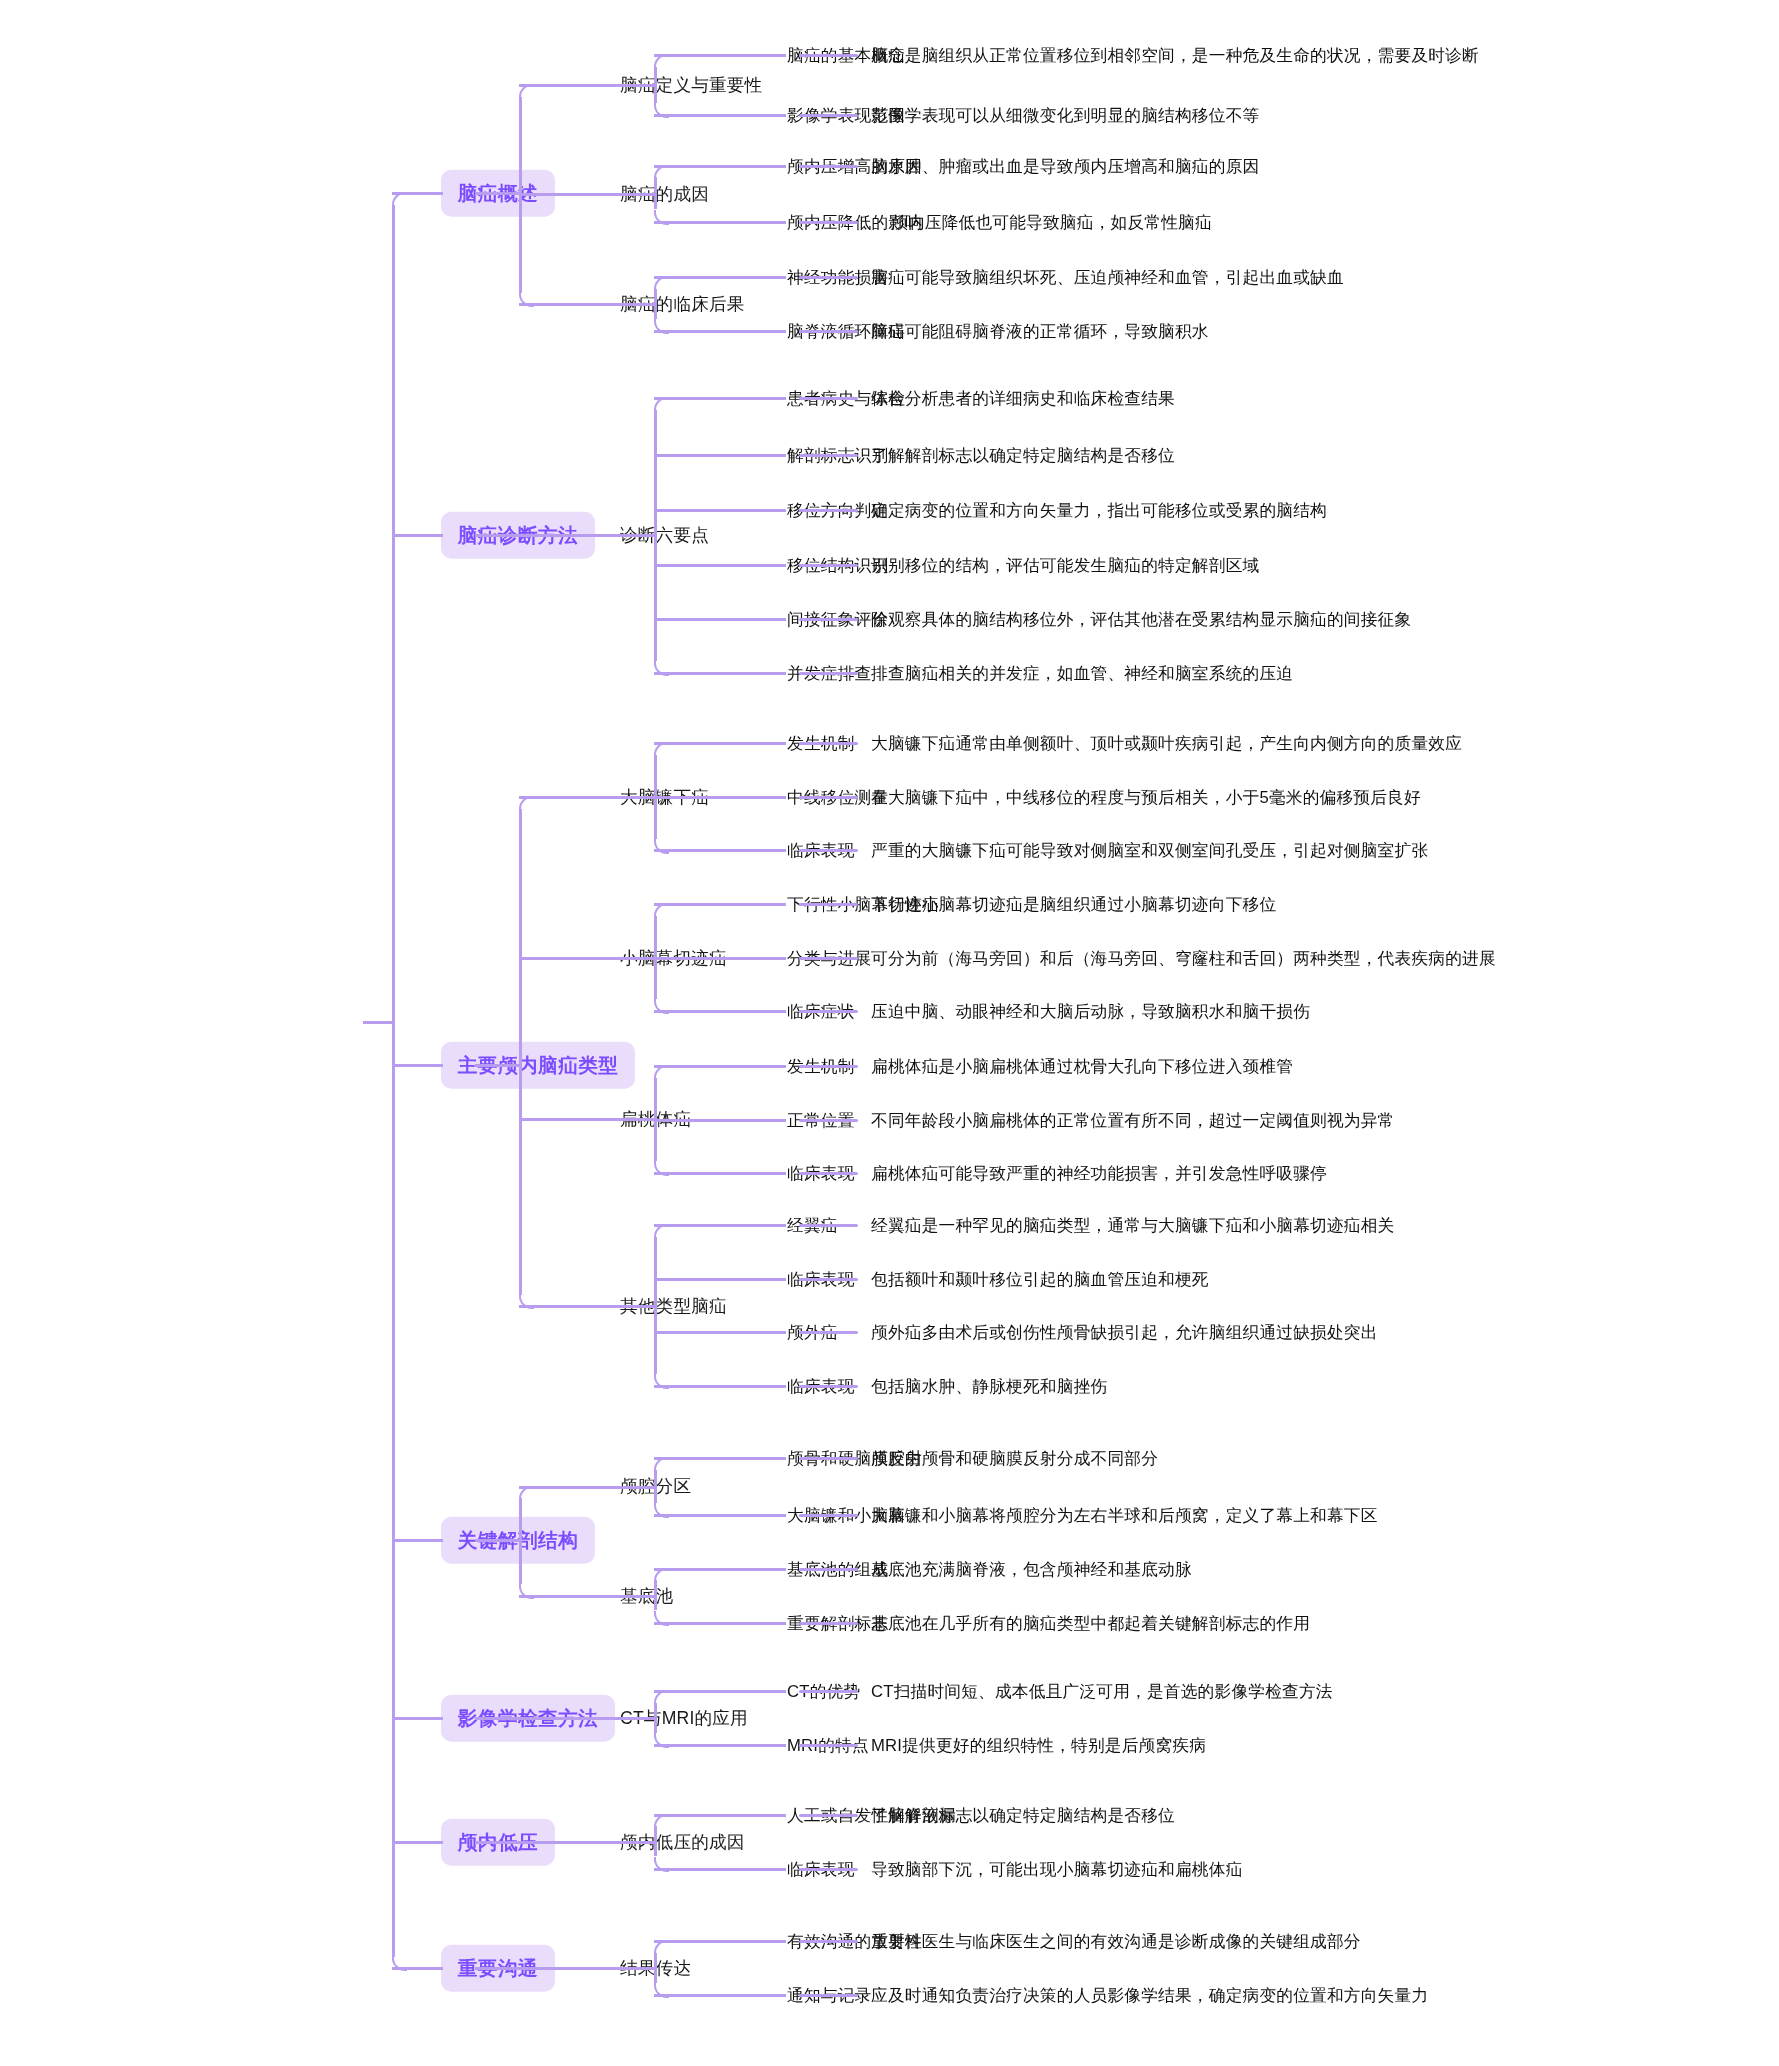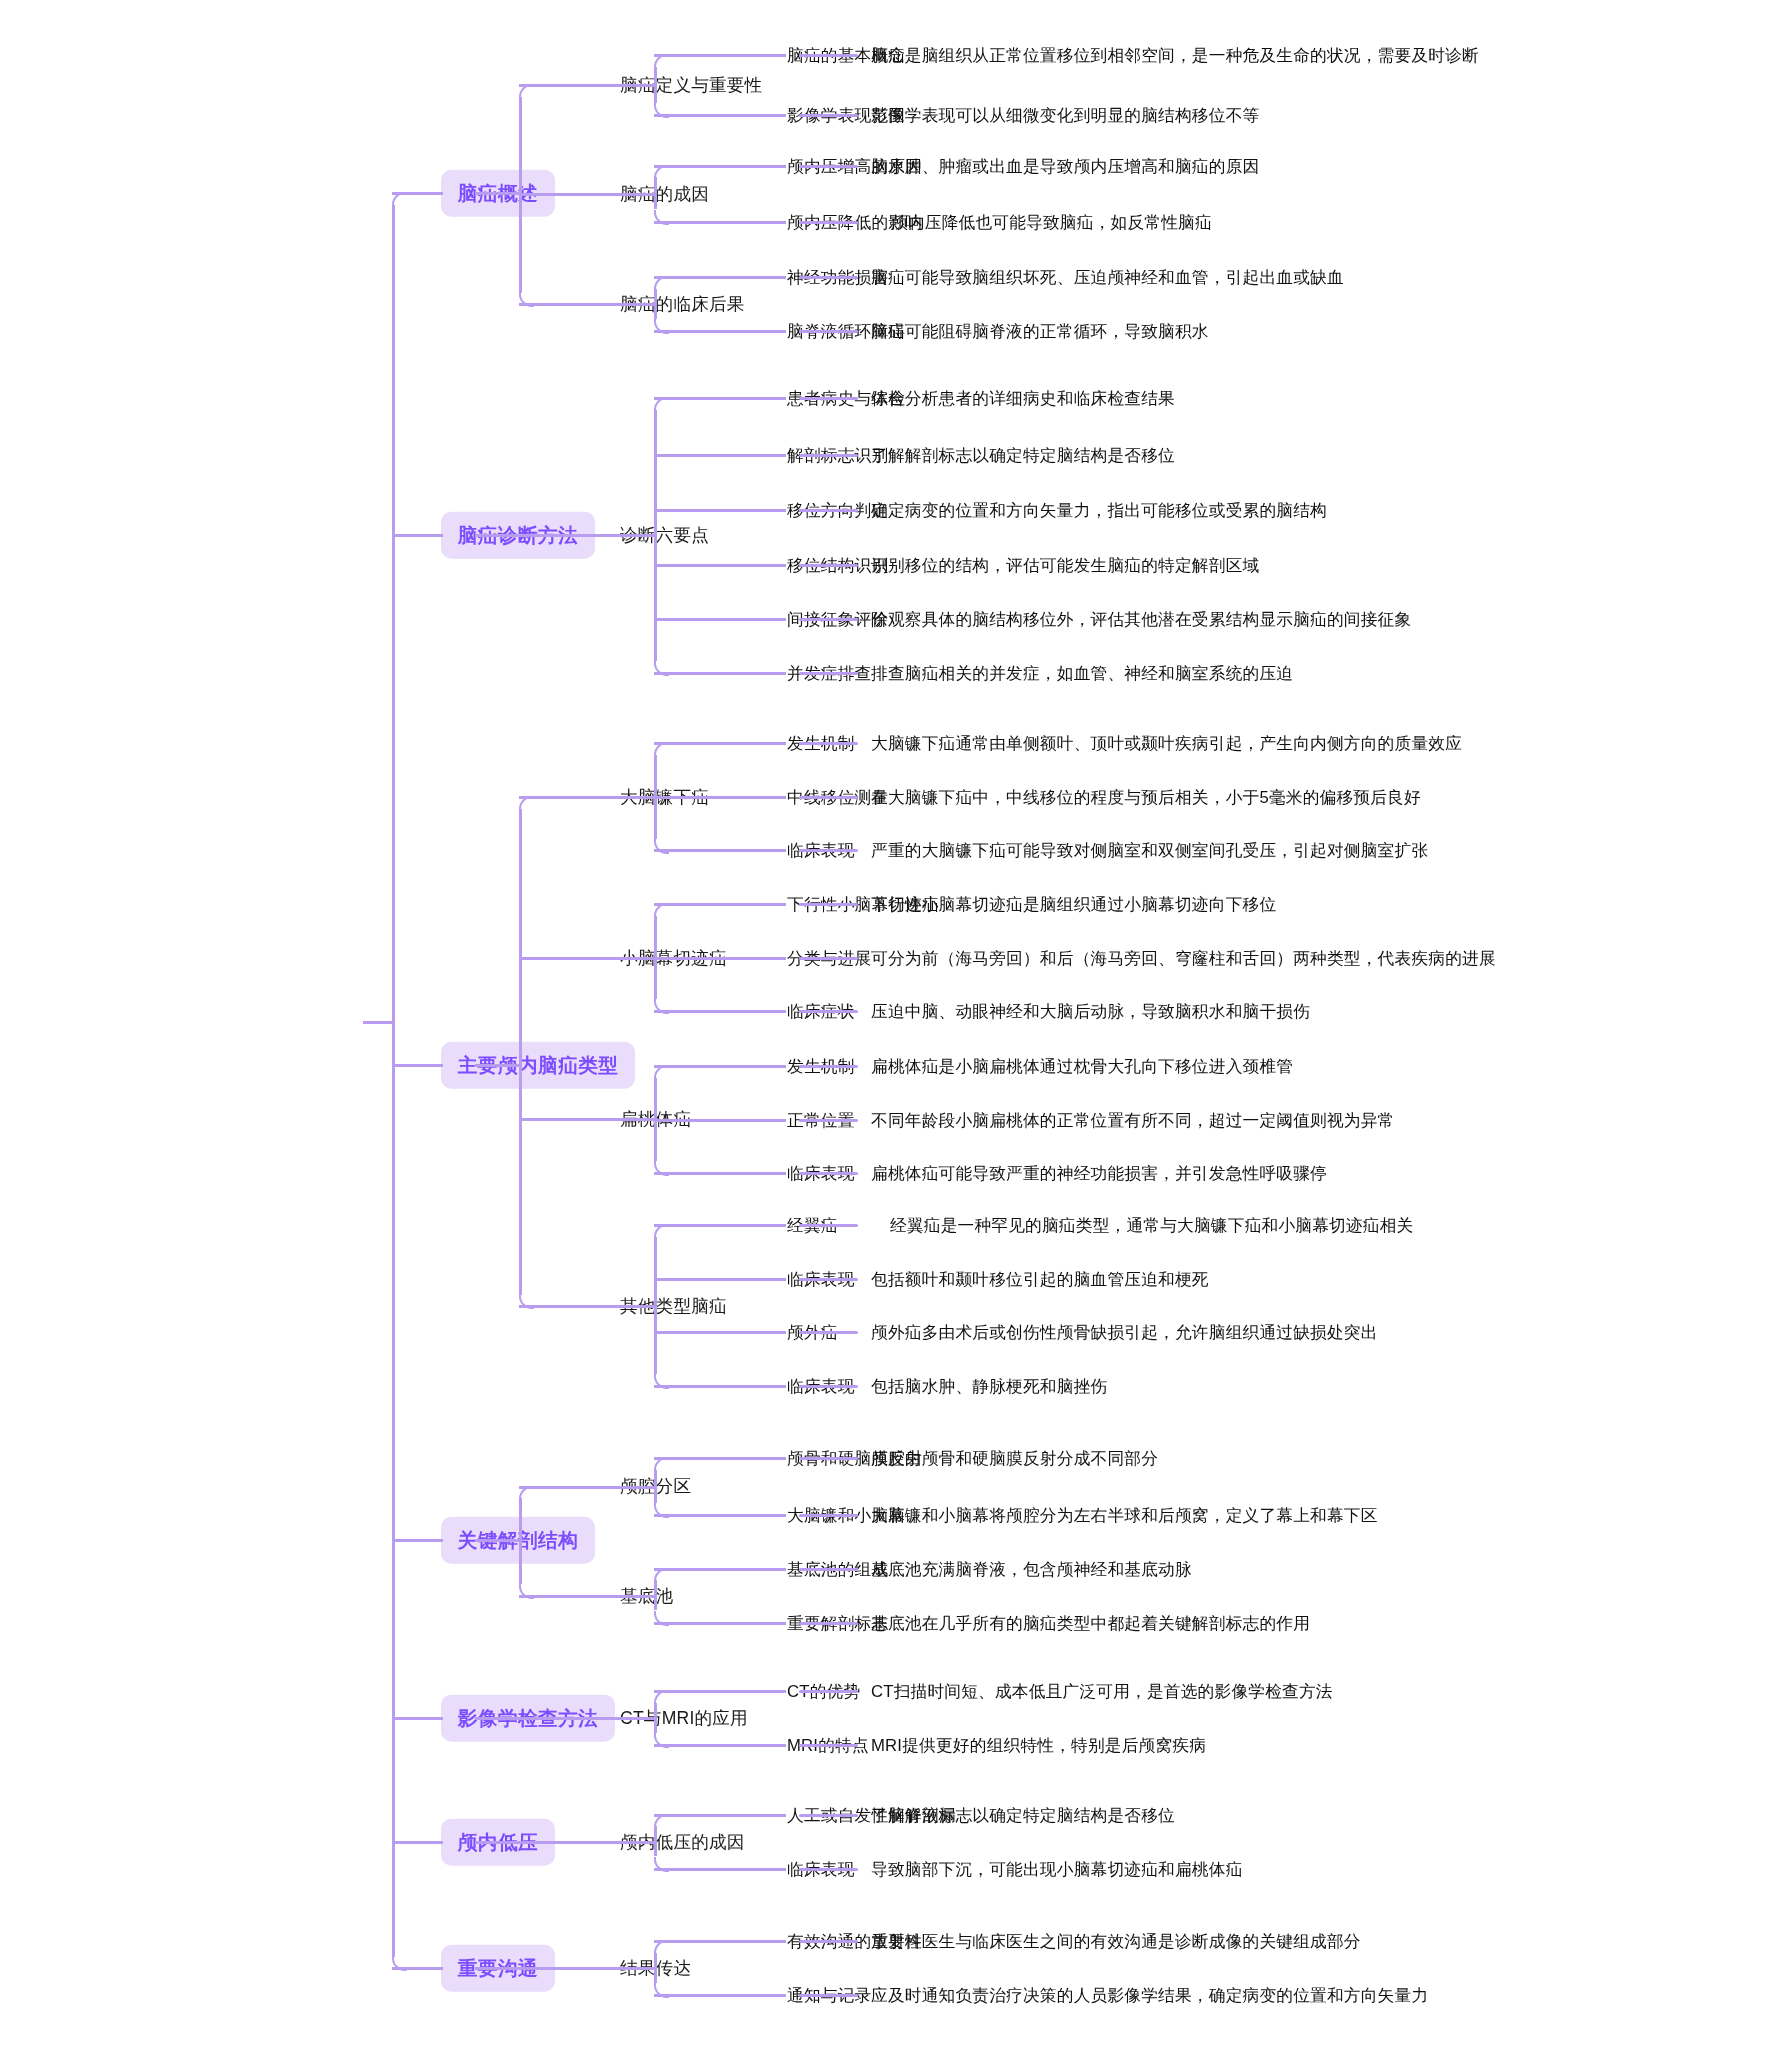--- a/index.html
+++ b/index.html
@@ -183,21 +183,21 @@
     <div class="node leaf" style="left:871px;top:1173px;">扁桃体疝可能导致严重的神经功能损害，并引发急性呼吸骤停</div>
     <div class="node lvl2" style="left:620px;top:1306px;">其他类型脑疝</div>
     <div class="edge h" style="left:519px;top:1305px;width:101px;"></div>
     <div class="elbow tl" style="left:654px;top:1224px;width:12.7px;height:12.7px;"></div>
     <div class="elbow bl" style="left:654px;top:1374px;width:12.7px;height:12.7px;"></div>
     <div class="edge v" style="left:654px;top:1237px;height:137px;"></div>
     <div class="edge h" style="left:620px;top:1305px;width:36px;"></div>
     <div class="edge h" style="left:654px;top:1224px;width:132px;"></div>
     <div class="node lvl3" style="left:787px;top:1225px;">经翼疝</div>
     <div class="dash" style="left:799px;top:1224px;width:59px;"></div>
-    <div class="node leaf" style="left:890px;top:1225px;">经翼疝是一种罕见的脑疝类型，通常与大脑镰下疝和小脑幕切迹疝相关</div>
+    <div class="node leaf" style="left:871px;top:1225px;">经翼疝是一种罕见的脑疝类型，通常与大脑镰下疝和小脑幕切迹疝相关</div>
     <div class="edge h" style="left:654px;top:1278px;width:132px;"></div>
     <div class="node lvl3" style="left:787px;top:1279px;">临床表现</div>
     <div class="dash" style="left:799px;top:1278px;width:59px;"></div>
     <div class="node leaf" style="left:871px;top:1279px;">包括额叶和颞叶移位引起的脑血管压迫和梗死</div>
     <div class="edge h" style="left:654px;top:1331px;width:132px;"></div>
     <div class="node lvl3" style="left:787px;top:1332px;">颅外疝</div>
     <div class="dash" style="left:799px;top:1331px;width:59px;"></div>
     <div class="node leaf" style="left:871px;top:1332px;">颅外疝多由术后或创伤性颅骨缺损引起，允许脑组织通过缺损处突出</div>
     <div class="edge h" style="left:654px;top:1385px;width:132px;"></div>
     <div class="node lvl3" style="left:787px;top:1386px;">临床表现</div>

